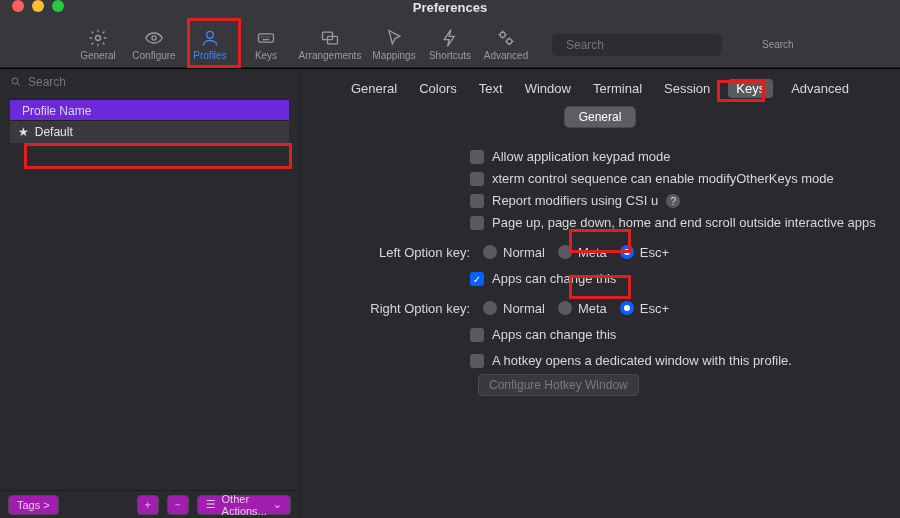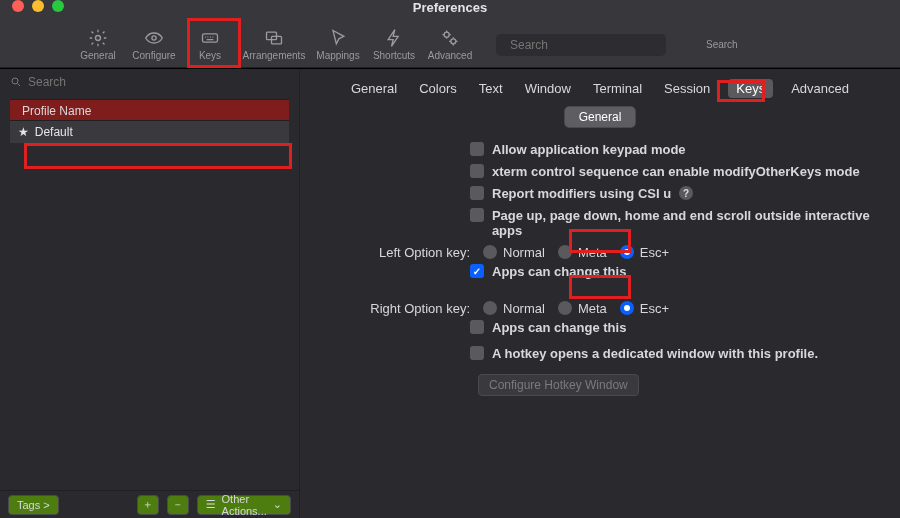--- a/index.html
+++ b/index.html
@@ -28,41 +28,41 @@
   .search-lbl { margin-left: 40px; font-size: 10px; color: #9a9a9f; }
 
   
   .redbox { border: 3px solid #e02020; position: absolute; pointer-events: none; }
 
   
   .body { flex: 1; display: flex; background: #2a2a2e; border-top: 1px solid #000; }
   .sidebar { width: 300px; display: flex; flex-direction: column; border-right: 1px solid #202023; position: relative; }
   .sb-search { display: flex; align-items: center; height: 26px; padding: 0 10px; gap: 6px; color: #8a8a8e; }
   .sb-search input { background: transparent; border: none; outline: none; color: #c8c8cc; font-size: 12px; flex: 1; }
-  .plist-head { background: #7f1d1d; height: 22px; line-height: 22px; padding-left: 12px; font-size: 12px; color: #d8d8dc; border-top: 1px solid #202023; border-bottom: 1px solid #202023; margin: 4px 10px 0 10px; }
+  .plist-head { background: #6d28d9; height: 22px; line-height: 22px; padding-left: 12px; font-size: 12px; color: #d8d8dc; border-top: 1px solid #202023; border-bottom: 1px solid #202023; margin: 4px 10px 0 10px; }
   .plist { margin: 0 10px; }
   .prow { height: 22px; display: flex; align-items: center; padding-left: 8px; background: #3a3a3e; color: #e4e4e8; font-size: 12px; gap: 6px; }
   .plist-spacer { flex: 1; }
   .sb-footer { height: 28px; display: flex; align-items: center; border-top: 1px solid #202023; padding: 0 8px; gap: 8px; }
-  .tagbtn, .iconbtn, .oa-select { background: #4d7c0f; border: 1px solid #4a4a4e; border-radius: 4px; height: 20px; color: #d8d8dc; font-size: 11px; display: flex; align-items: center; justify-content: center; }
+  .tagbtn, .iconbtn, .oa-select { background: #a21caf; border: 1px solid #4a4a4e; border-radius: 4px; height: 20px; color: #d8d8dc; font-size: 11px; display: flex; align-items: center; justify-content: center; }
   .tagbtn { padding: 0 8px; }
   .iconbtn { width: 22px; }
   .oa-select { flex: 1; padding: 0 8px; justify-content: flex-start; gap: 6px; }
 
   .content { flex: 1; display: flex; flex-direction: column; padding-top: 10px; position: relative; }
   .tabsrow { display: flex; justify-content: center; gap: 14px; font-size: 13px; color: #d8d8dc; }
   .tabsrow .tab { padding: 2px 4px; cursor: default; }
   .tabsrow .tab.sel { background: #5a5a5e; border-radius: 4px; color: #fff; padding: 2px 8px; }
   .subtabs { display: flex; justify-content: center; margin-top: 8px; }
   .seg { display: flex; border: 1px solid #4a4a4e; border-radius: 5px; overflow: hidden; }
   .seg .s { padding: 3px 14px; font-size: 12px; background: #37373c; color: #d8d8dc; }
   .seg .s.sel { background: #5e5e62; color: #fff; }
 
   .opts { margin-top: 14px; padding-left: 60px; }
-  .chkrow { display: flex; align-items: flex-start; height: 22px; gap: 8px; font-size: 13px; color: #d8d8dc; font-weight: bold; }
+  .chkrow { display: flex; align-items: flex-end; height: 22px; gap: 8px; font-size: 13px; color: #d8d8dc; }
   .chkrow.sub { margin-left: 110px; }
   .radrow { display: flex; align-items: center; height: 24px; gap: 13px; font-size: 13px; color: #d8d8dc; margin-top: 10px; }
   .radrow .radlabel { width: 110px; text-align: right; }
   .radgroup { display: flex; align-items: center; gap: 6px; }
   .chkbox { width: 14px; height: 14px; border-radius: 3px; background: #5a5a5e; display: inline-flex; align-items: center; justify-content: center; color: #fff; font-size: 10px; }
   .chkbox.checked { background: #0a60ff; }
   .radio { width: 14px; height: 14px; border-radius: 50%; background: #5a5a5e; display: inline-flex; align-items: center; justify-content: center; }
   .radio.checked { background: #0a60ff; }
   .radio.checked::after { content: ""; width: 6px; height: 6px; border-radius: 50%; background: #fff; }
   .qmark { width: 14px; height: 14px; border-radius: 50%; background: #5a5a5e; color: #ddd; font-size: 10px; display: inline-flex; align-items: center; justify-content: center; }
@@ -93,20 +93,27 @@
           </svg>
         <span class="lbl">General</span>
       </div>
       <div class="tbitem">
         <svg viewBox="0 0 24 24">
             <path d="M2 12s3.5-6 10-6 10 6 10 6-3.5 6-10 6S2 12 2 12z"></path>
             <circle cx="12" cy="12" r="2.5"></circle>
           </svg>
         <span class="lbl">Configure</span>
       </div>
+      <div class="tbitem active">
+        <svg viewBox="0 0 24 24">
+            <circle cx="12" cy="8" r="4"></circle>
+            <path d="M4 21c0-4 4-6 8-6s8 2 8 6"></path>
+          </svg>
+        <span class="lbl">Profiles</span>
+      </div>
       <div class="tbitem">
         <svg viewBox="0 0 24 24">
             <rect x="3" y="7" width="18" height="10" rx="2"></rect>
             <path d="M6 11h1M9 11h1M12 11h1M15 11h1M18 11h0M8 14h8"></path>
           </svg>
         <span class="lbl">Keys</span>
       </div>
       <div class="tbitem wide">
         <svg viewBox="0 0 24 24">
             <rect x="3" y="5" width="12" height="9" rx="1"></rect>

